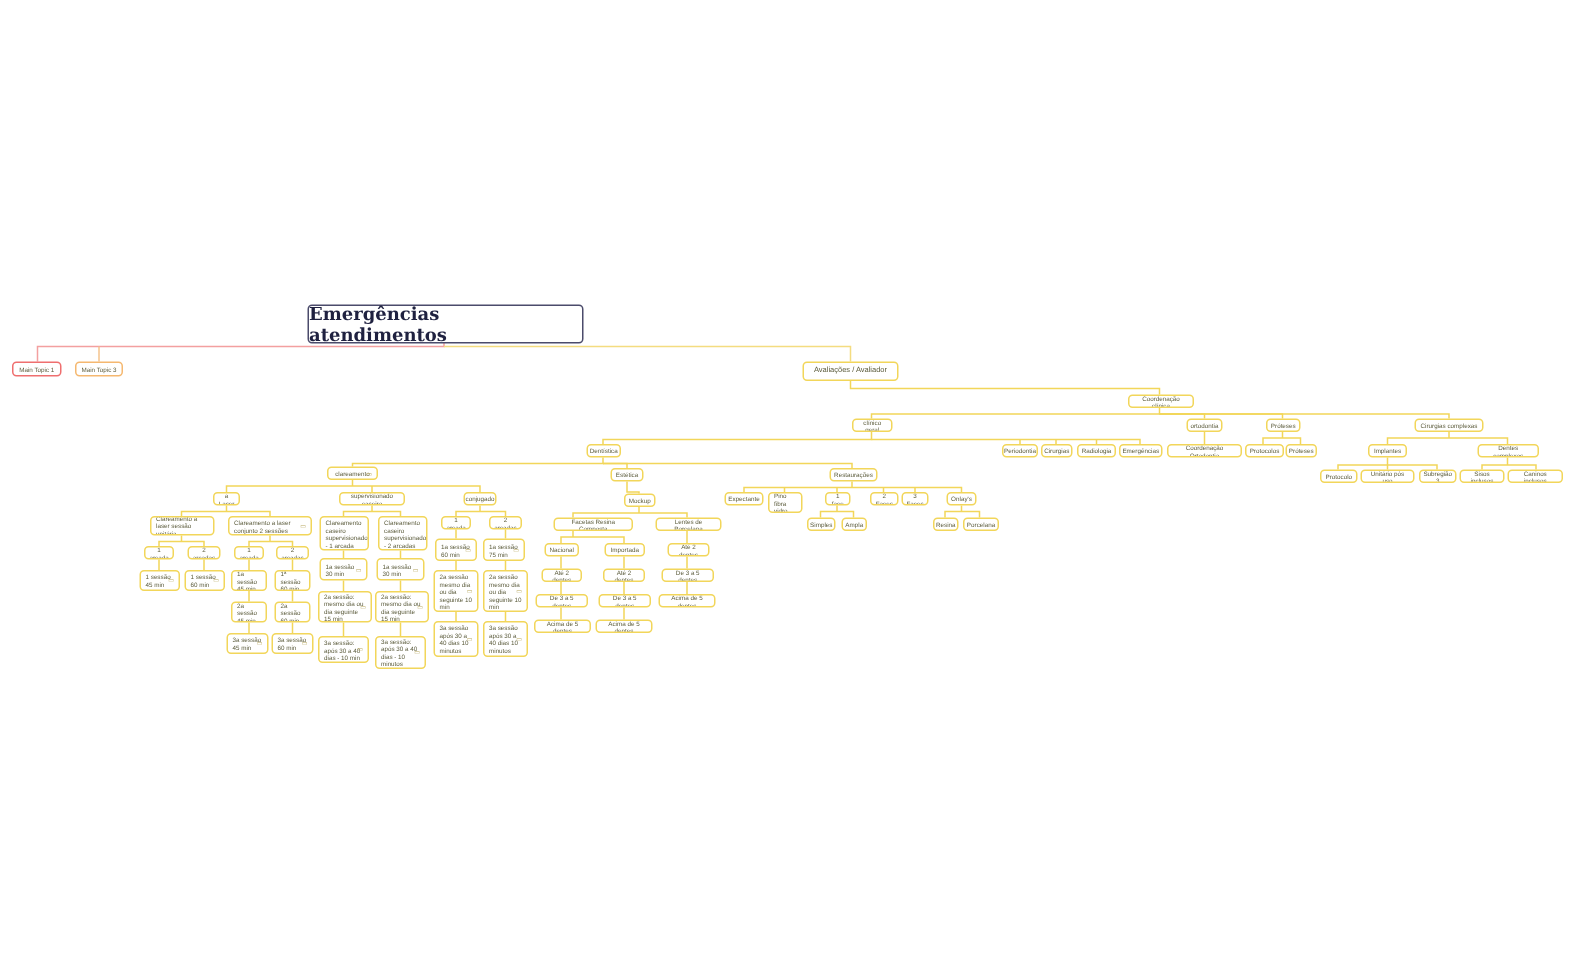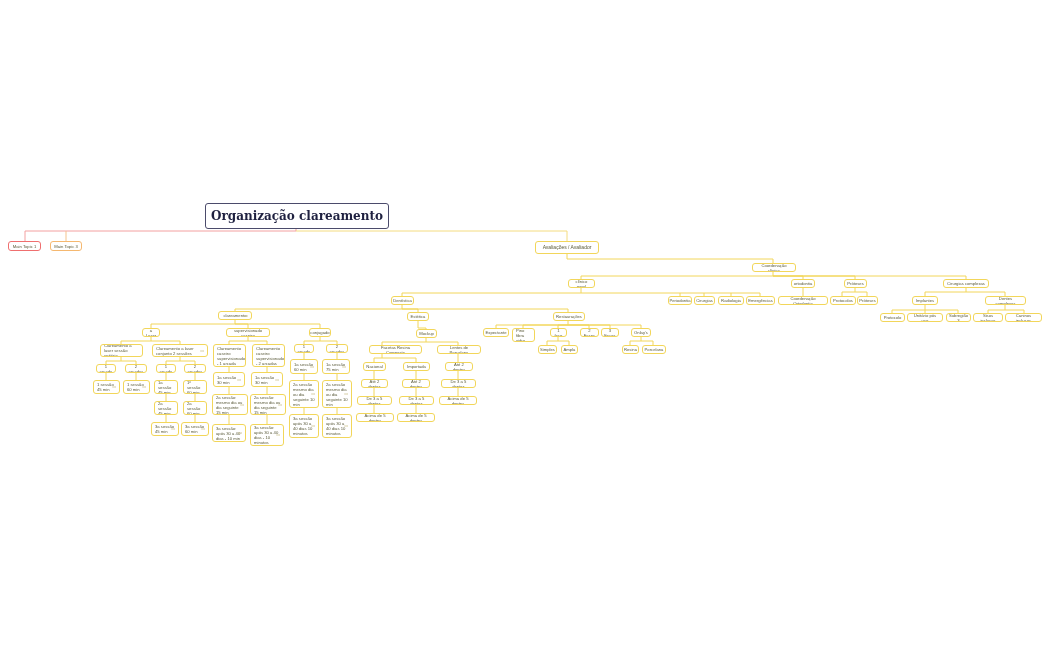--- a/index.html
+++ b/index.html
@@ -57,21 +57,21 @@
       <path d="M248 337 V341 H229 V344 M248 341 H267 V344"></path>
       <path d="M229 367 V372 M229 387 V394 M229 415 V424"></path>
       <path d="M267 367 V372 M267 387 V394 M267 415 V424"></path>
       <path d="M320 337 V341 H304 V344 M320 341 H337 V344"></path>
       <path d="M304 353 V359 M304 374 V380 M304 408 V414"></path>
       <path d="M337 353 V359 M337 374 V380 M337 408 V414"></path>
     </g>
   </g>
 </svg>
 
-<div class="root">Organização clareamento</div>
+<div class="root">Emergências atendimentos</div>
 
 <div class="node center red" style="left:8px;top:241px;width:33px;height:10px;">Main Topic 1</div>
 <div class="node center orange" style="left:50px;top:241px;width:32px;height:10px;">Main Topic 3</div>
 <div class="node center" style="left:535px;top:241px;width:64px;height:13px;font-size:5px;">Avaliações / Avaliador</div>
 
 <div class="node center" style="left:752px;top:263px;width:44px;height:9px;">Coordenação clínica</div>
 <div class="node center" style="left:568px;top:279px;width:27px;height:9px;">clínico geral</div>
 <div class="node center" style="left:791px;top:279px;width:24px;height:9px;">ortodontia</div>
 <div class="node center" style="left:844px;top:279px;width:23px;height:9px;">Próteses</div>
 <div class="node center" style="left:943px;top:279px;width:46px;height:9px;">Cirurgias complexas</div>

